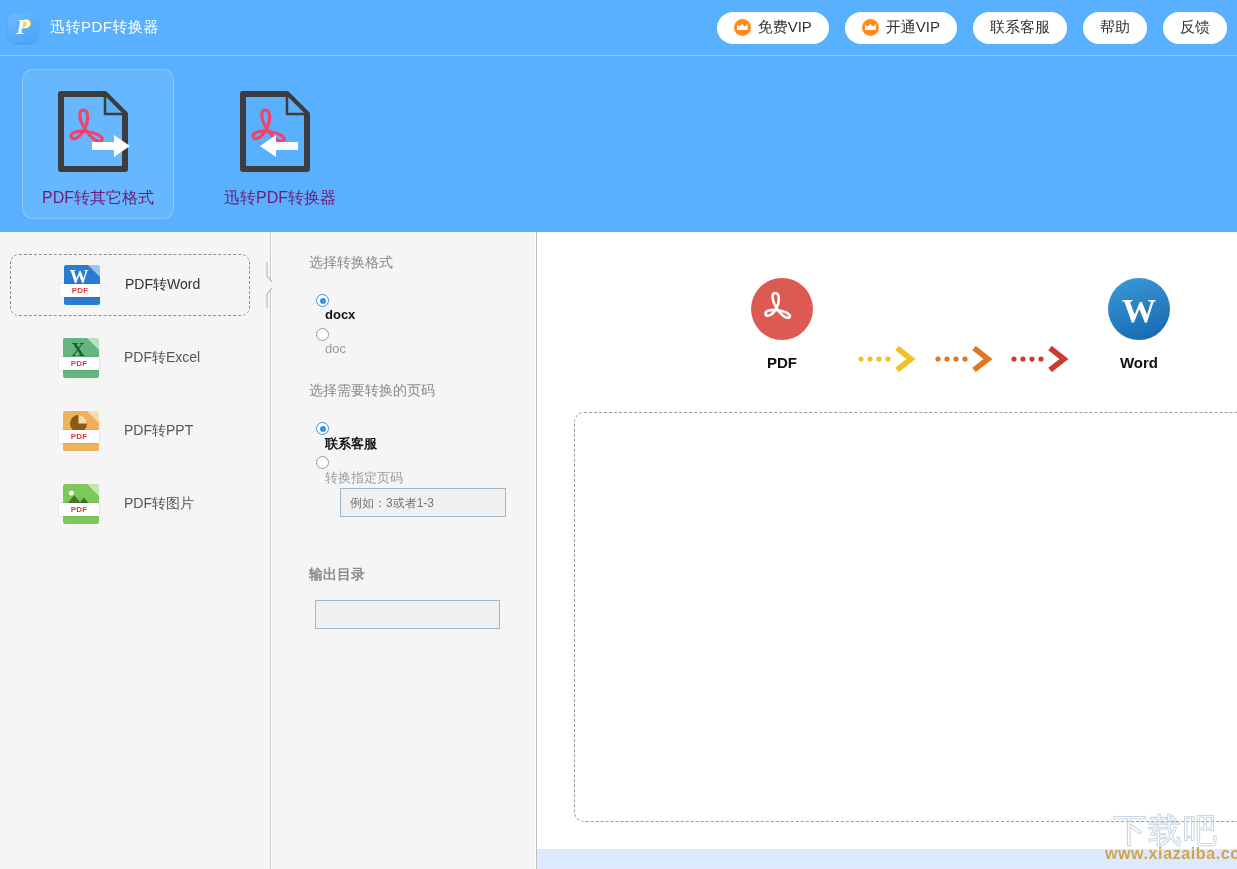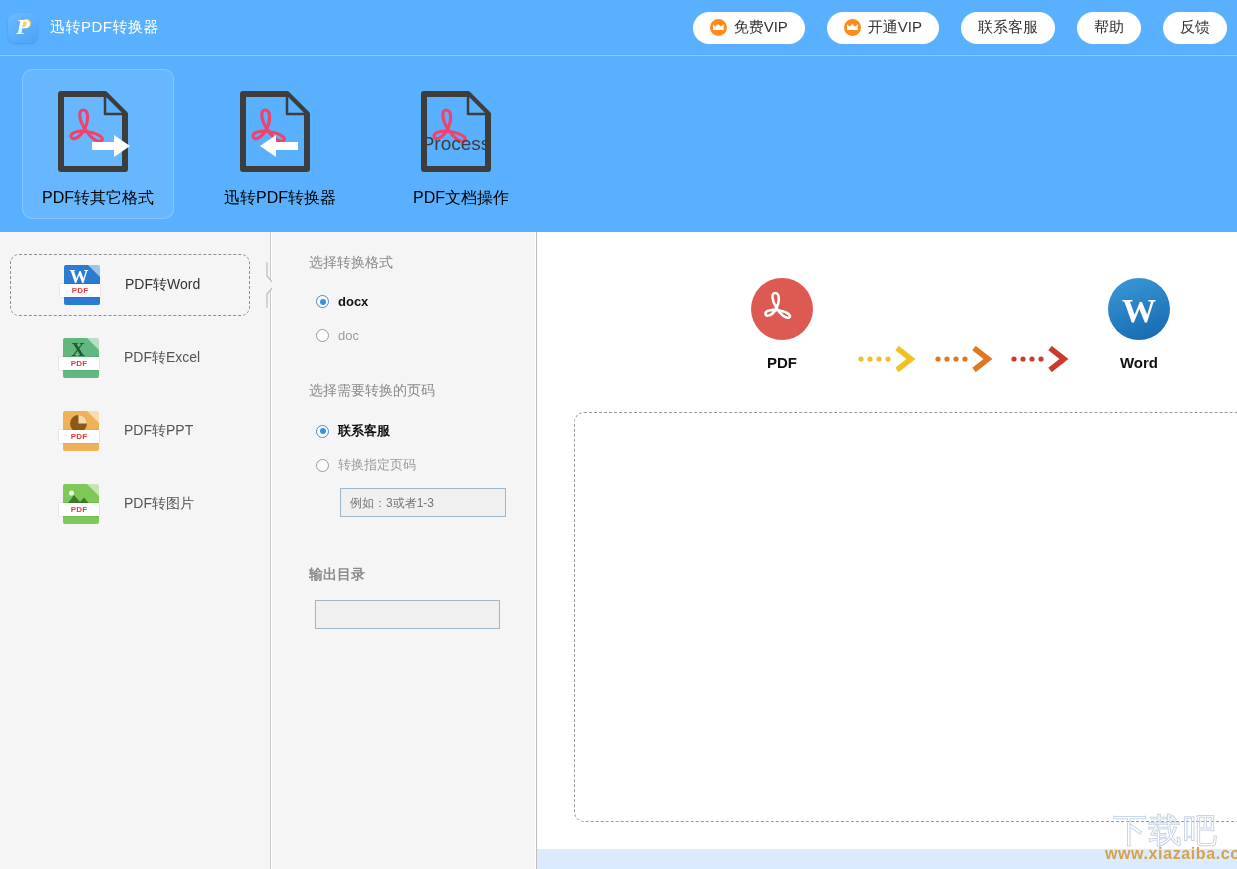--- a/index.html
+++ b/index.html
@@ -61,21 +61,21 @@
     color: #ffffff;
     font-size: 15px;
     margin-left: 12px;
     letter-spacing: .5px;
     white-space: nowrap;
   }
   .header-spacer { flex: 1 1 auto; }
   .hdr-btns {
     display: flex;
     align-items: center;
-    gap: 22px;
+    gap: 16px;
     flex: 0 0 auto;
   }
   .hdr-btn {
     background: #ffffff;
     border-radius: 16px;
     height: 32px;
     display: flex;
     align-items: center;
     padding: 0 17px;
     font-size: 15px;
@@ -127,21 +127,21 @@
     background: #66b7fe;
     box-shadow: 0 0 0 1px rgba(255,255,255,.22) inset;
   }
   .tab-icon {
     margin-top: 19px;
     width: 92px; height: 87px;
     position: relative;
   }
   .tab-label {
     margin-top: 13px;
-    color: #000000;
+    color: #701a75;
     font-size: 16px;
     white-space: nowrap;
   }
 
   
   .sidebar {
     position: absolute;
     left: 0; top: 232px;
     width: 271px;
     height: 637px;
@@ -234,22 +234,23 @@
   .sec-title {
     position: absolute;
     font-size: 14px;
     color: #8a8a8a;
     white-space: nowrap;
     text-align: center;
   }
   .radio-row {
     position: absolute;
     display: flex;
-    align-items: center;
+    align-items: flex-start;
     cursor: pointer;
+    flex-direction: column;
   }
   .radio {
     width: 13px; height: 13px;
     border-radius: 50%;
     border: 1px solid #9a9a9a;
     background: #ffffff;
     box-sizing: border-box;
     position: relative;
     flex: 0 0 auto;
   }
@@ -419,31 +420,20 @@
       <svg viewBox="0 0 92 87" width="92" height="87">
         <path d="M9 6 h44 l20 20 v55 h-64 z" fill="none" stroke="#3d3d3d" stroke-width="6" stroke-linejoin="round"></path>
         <path d="M53 6 l20 20 h-20 z" fill="#59b0fe" stroke="#3d3d3d" stroke-width="2.5" stroke-linejoin="round"></path>
         <path d="M31 22 c-5 0 -4 10 2 19 c5 8 12 14 16 12 c4 -2 -1 -7 -12 -9 c-9 -2 -18 0 -18 4 c0 5 8 3 13 -6 c5 -9 5 -20 -1 -20 z" fill="none" stroke="#f2426b" stroke-width="3.2" stroke-linejoin="round"></path>
         <path d="M64 54 h-22 v-7 l-16 11 l16 11 v-7 h22 z" fill="#ffffff"></path>
       </svg>
     </div>
     <div class="tab-label">迅转PDF转换器</div>
   </div>
 
-  <div class="tab" style="left:385px;">
-    <div class="tab-icon">
-      <svg viewBox="0 0 92 87" width="92" height="87">
-        <path d="M9 6 h44 l20 20 v55 h-64 z" fill="none" stroke="#3d3d3d" stroke-width="6" stroke-linejoin="round"></path>
-        <path d="M53 6 l20 20 h-20 z" fill="#59b0fe" stroke="#3d3d3d" stroke-width="2.5" stroke-linejoin="round"></path>
-        <path d="M31 22 c-5 0 -4 10 2 19 c5 8 12 14 16 12 c4 -2 -1 -7 -12 -9 c-9 -2 -18 0 -18 4 c0 5 8 3 13 -6 c5 -9 5 -20 -1 -20 z" fill="none" stroke="#f2426b" stroke-width="3.2" stroke-linejoin="round"></path>
-        <text x="41" y="62" text-anchor="middle" font-family="Liberation Sans, sans-serif" font-size="19" fill="#3d3d3d">Process</text>
-      </svg>
-    </div>
-    <div class="tab-label">PDF文档操作</div>
-  </div>
 </div>
 
 <div class="sidebar">
 
   <div class="side-item selected" style="top:22px;">
     <div class="side-icon">
       <div class="fi-body" style="background:#2a7cd2;"></div>
       <div class="fi-fold"></div>
       <div class="fi-letter">W</div>
       <div class="fi-tag">PDF</div>

